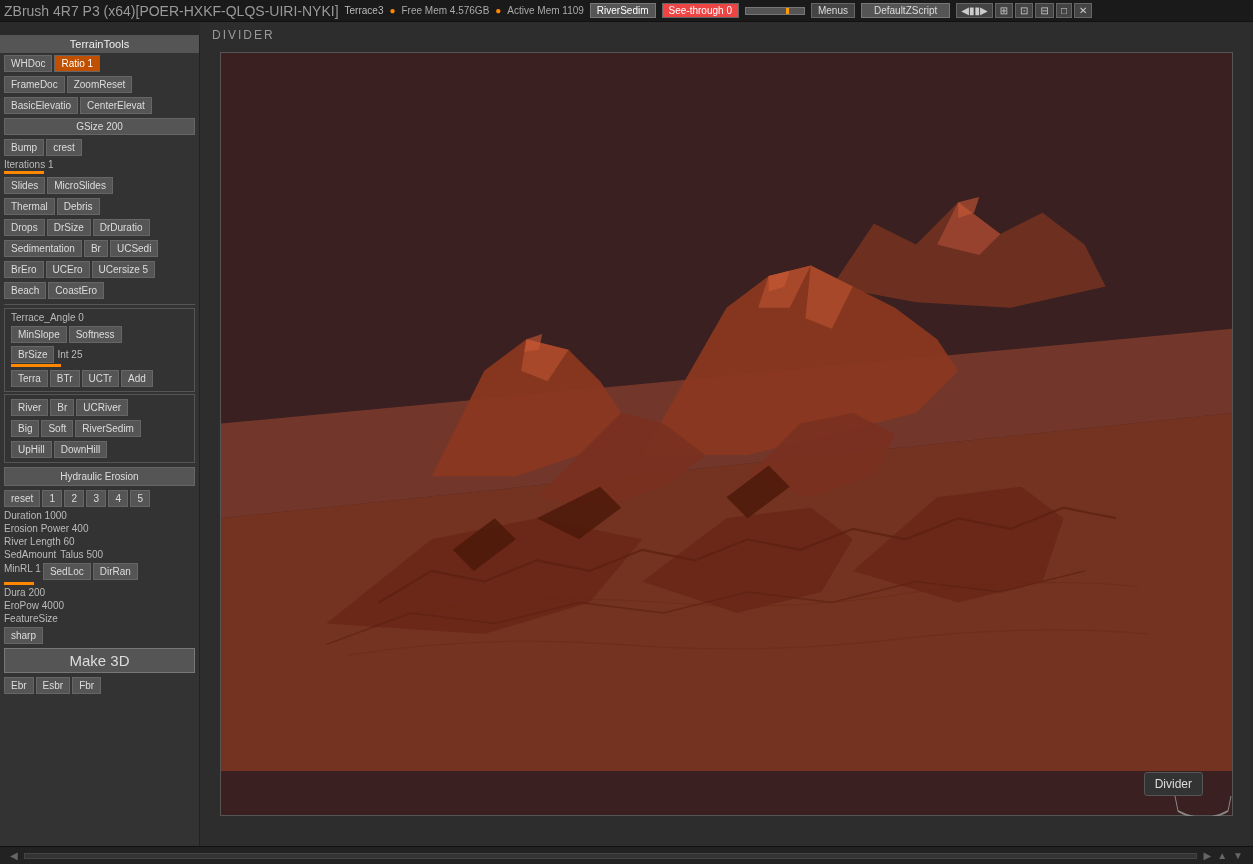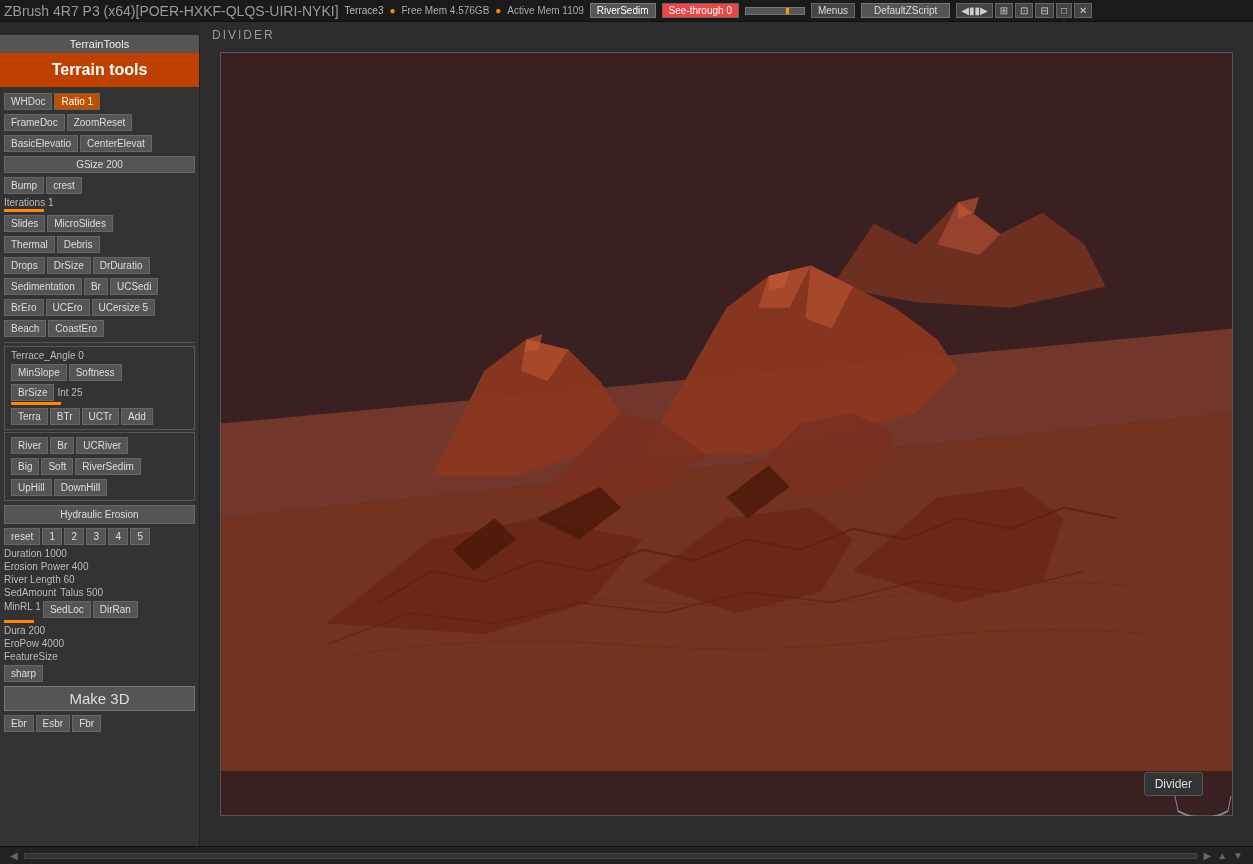--- a/index.html
+++ b/index.html
@@ -319,21 +319,20 @@
     <button class="icon-btn">⊟</button>
     <button class="icon-btn">□</button>
     <button class="icon-btn">✕</button>
   </div>
 </div>
 
 <div id="main-content">
 
   <div id="left-panel">
     <div class="panel-title-bar">TerrainTools</div>
-    <div class="terrain-tools-header">Terrain tools</div>
 
     
     <div class="btn-row">
       <button class="btn">WHDoc</button>
       <button class="btn" style="background:#c05000;color:#fff;">Ratio 1</button>
     </div>
 
     
     <div class="btn-row">
       <button class="btn">FrameDoc</button>

